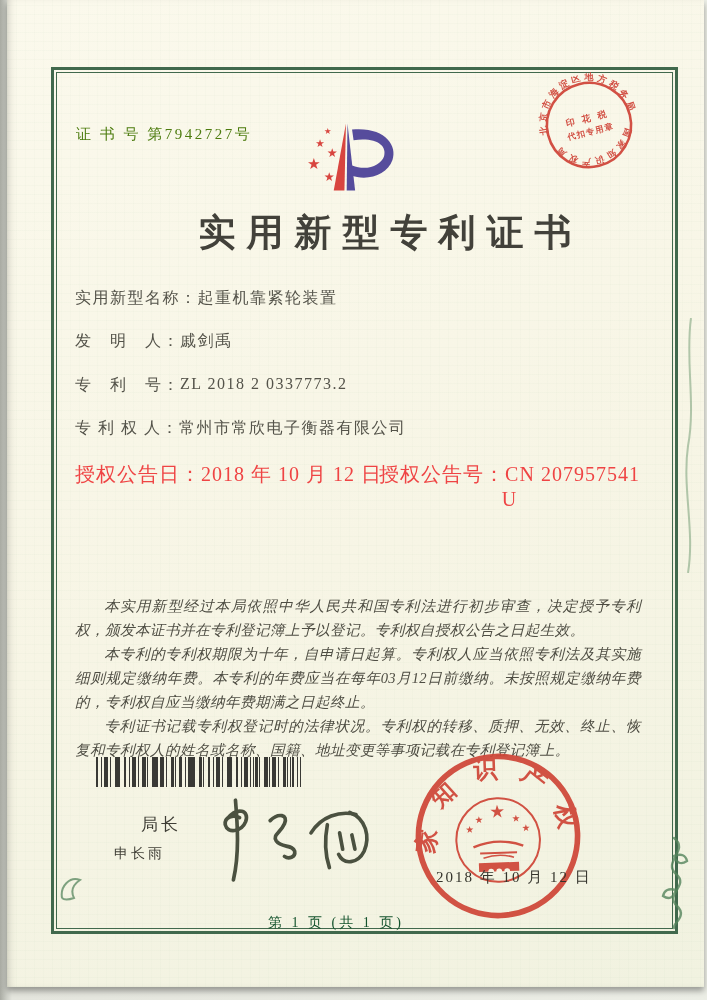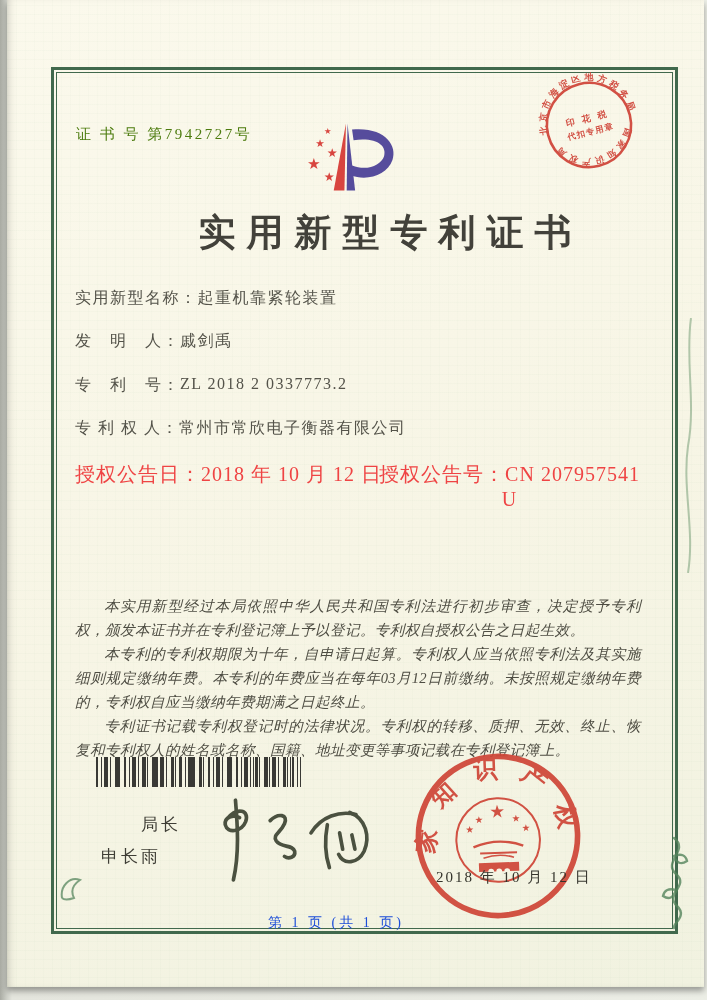--- a/index.html
+++ b/index.html
@@ -65,30 +65,30 @@
         #20201e 8px 12px, transparent 12px 14px,
         #20201e 14px 15px, transparent 15px 19px,
         #20201e 19px 22px, transparent 22px 23px,
         #20201e 23px 24px, transparent 24px 28px),
       repeating-linear-gradient(90deg,
         transparent 0 9px, #20201e 9px 10px, transparent 10px 21px,
         #20201e 21px 24px, transparent 24px 37px);
     opacity:.88;
   }
   .director-title{position:absolute;left:97px;top:813px;font-size:17px;letter-spacing:3px;color:#3f3e36;margin-left:44px;}
-  .director-name{position:absolute;left:101px;top:845px;font-size:17px;letter-spacing:3px;color:#3f3e36;}
+  .director-name{position:absolute;left:114px;top:845px;font-size:14px;letter-spacing:3px;color:#3f3e36;}
   .signature{position:absolute;left:196px;top:790px;width:180px;height:97px;}
   .main-seal{position:absolute;left:412px;top:750px;width:172px;height:172px;transform:rotate(-2deg);opacity:.93;}
   .seal-date{
     position:absolute;left:436px;top:868px;z-index:5;
     font-size:15px;letter-spacing:2px;color:#34342c;
   }
   .page-footer{
     position:absolute;left:51px;top:914px;width:570px;text-align:center;
-    font-size:14px;letter-spacing:3px;color:#1d4ed8;
+    font-size:14px;letter-spacing:3px;color:#14532d;
   }
   .flourish-br{position:absolute;left:650px;top:834px;width:48px;height:96px;}
   .flourish-right{position:absolute;left:681px;top:318px;width:18px;height:255px;}
   .flourish-bl{position:absolute;left:58px;top:872px;width:26px;height:30px;}
   .seal-text{font-family:"Liberation Serif","DejaVu Serif",serif;font-weight:700;}
 </style>
 </head>
 <body>
 
 <div class="paper"></div>

